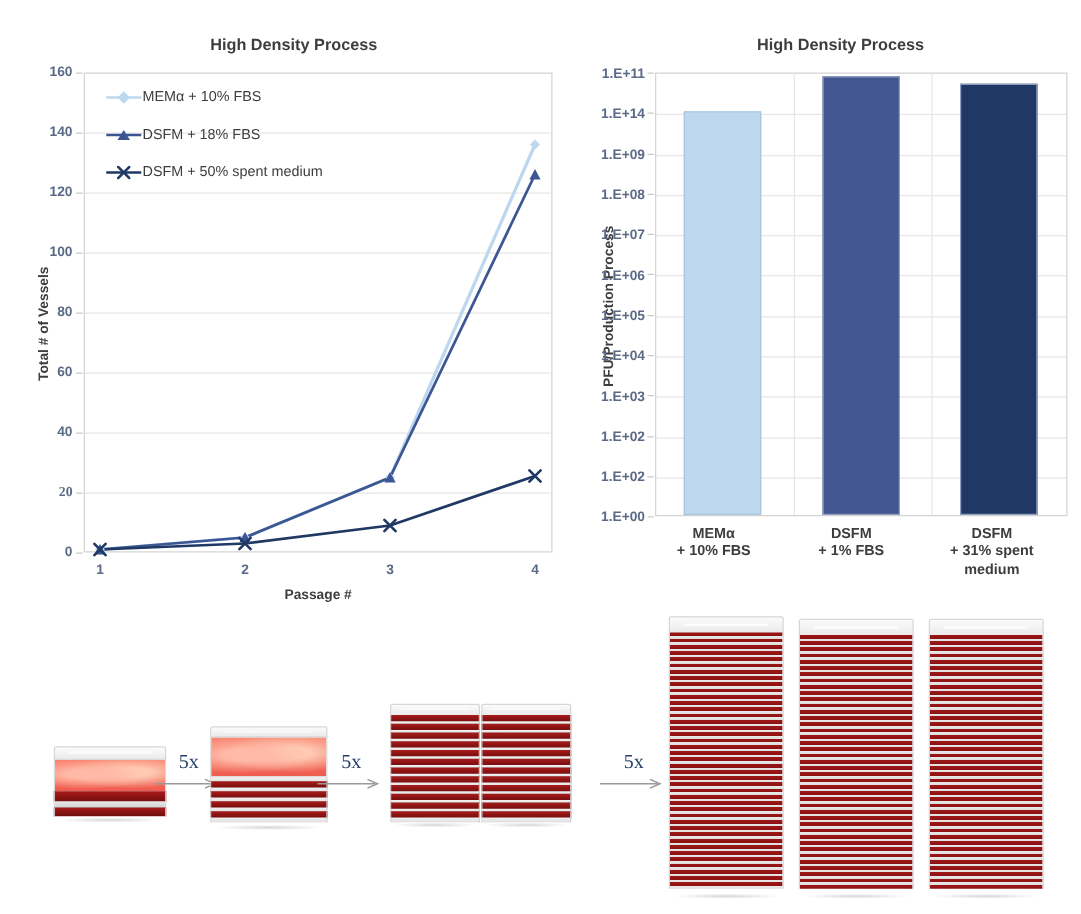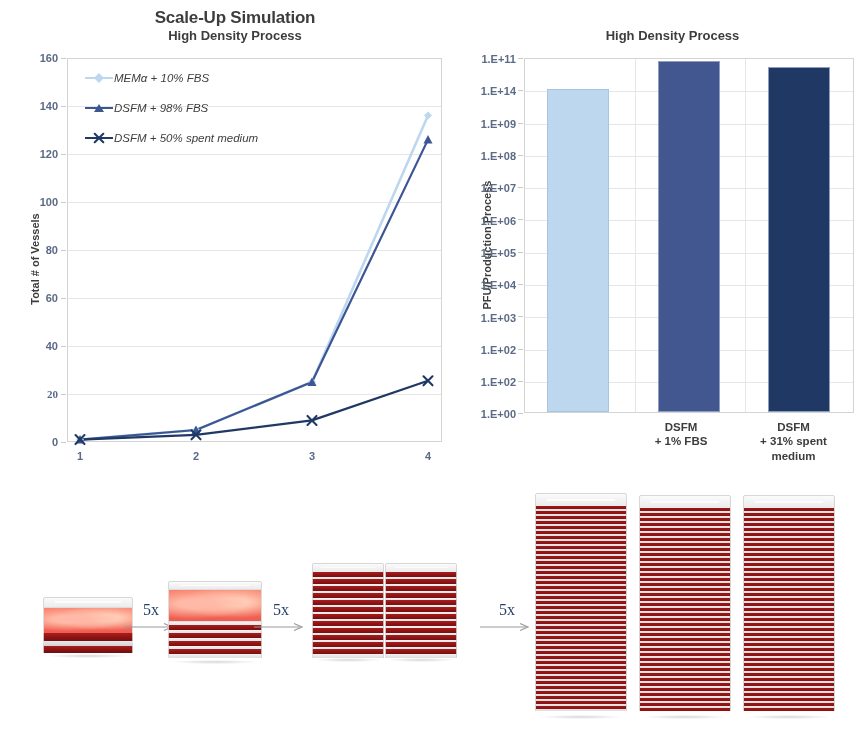--- a/index.html
+++ b/index.html
@@ -81,21 +81,20 @@
   
   #line-chart-svg { position: absolute; left: 0; top: 0; }
 
   .legend-row {
     position: absolute;
     display: flex;
     align-items: center;
     font-size: 11.5px;
     color: #3d3d3d;
     white-space: nowrap;
-    font-style: italic;
   }
   .legend-swatch {
     width: 28px;
     height: 12px;
     position: relative;
     flex: 0 0 28px;
     margin-right: 1px;
   }
   .legend-swatch .lswline {
     position: absolute;
@@ -196,21 +195,20 @@
     line-height: 1;
     margin-bottom: 3px;
   }
   .arrow-line { display: block; }
 </style>
 </head>
 <body>
 
 <div class="abs" style="left:0; top:0; width:450px; height:480px;">
 
-  <div class="chart-title abs" style="left:40px; top:8px; width:390px;">Scale-Up Simulation</div>
   <div class="chart-subtitle abs" style="left:40px; top:28px; width:390px;">High Density Process</div>
 
   <div class="abs axis-name" style="left:-20px; top:253px; width:110px; text-align:center; transform:rotate(-90deg); transform-origin:center center;">Total # of Vessels</div>
 
   <div class="axis-tick right" style="left:20px; top:52px; width:38px;">160</div>
   <div class="axis-tick right" style="left:20px; top:100px; width:38px;">140</div>
   <div class="axis-tick right" style="left:20px; top:148px; width:38px;">120</div>
   <div class="axis-tick right" style="left:20px; top:196px; width:38px;">100</div>
   <div class="axis-tick right" style="left:20px; top:244px; width:38px;">80</div>
   <div class="axis-tick right" style="left:20px; top:292px; width:38px;">60</div>
@@ -274,40 +272,41 @@
       <span class="lswmark" style="width:7px;height:7px;background:#bdd7ee;transform:translate(-50%,-50%) rotate(45deg);"></span>
     </span>
     <span>MEMα + 10% FBS</span>
   </div>
 
   <div class="legend-row" style="left:85px; top:102px;">
     <span class="legend-swatch">
       <span class="lswline" style="background:#3c5694;"></span>
       <span class="lswmark" style="width:0;height:0;border-left:5px solid transparent;border-right:5px solid transparent;border-bottom:8px solid #3c5694;"></span>
     </span>
-    <span>DSFM + 98% FBS</span>
+    <span>DSFM + 18% FBS</span>
   </div>
 
   <div class="legend-row" style="left:85px; top:132px;">
     <span class="legend-swatch">
       <span class="lswline" style="background:#1f3864;"></span>
       <span class="lswmark" style="width:11px;height:11px;">
         <svg width="11" height="11">
             <path d="M1,1 L10,10 M10,1 L1,10" stroke="#1f3864" stroke-width="2.1" stroke-linecap="round"></path>
           </svg>
       </span>
     </span>
     <span>DSFM + 50% spent medium</span>
   </div>
 
   <div class="axis-tick" style="left:66px; top:450px; width:28px; text-align:center;">1</div>
   <div class="axis-tick" style="left:182px; top:450px; width:28px; text-align:center;">2</div>
   <div class="axis-tick" style="left:298px; top:450px; width:28px; text-align:center;">3</div>
   <div class="axis-tick" style="left:414px; top:450px; width:28px; text-align:center;">4</div>
 
+  <div class="abs axis-name" style="left:67px; top:470px; width:375px; text-align:center;">Passage #</div>
 </div>
 
 <div class="abs" style="left:450px; top:0; width:415px; height:480px;">
 
   <div class="chart-subtitle abs" style="left:35px; top:28px; width:375px;">High Density Process</div>
 
   <div class="abs axis-name" style="left:-53px; top:239px; width:180px; text-align:center; transform:rotate(-90deg); transform-origin:center center;">PFU/Production Process</div>
 
   <div class="axis-tick right" style="left:14px; top:53px;  width:52px;">1.E+11</div>
   <div class="axis-tick right" style="left:14px; top:85px;  width:52px;">1.E+14</div>
@@ -347,20 +346,24 @@
   <div class="tick-mark" style="left:68px; top:155px;"></div>
   <div class="tick-mark" style="left:68px; top:187px;"></div>
   <div class="tick-mark" style="left:68px; top:219px;"></div>
   <div class="tick-mark" style="left:68px; top:252px;"></div>
   <div class="tick-mark" style="left:68px; top:284px;"></div>
   <div class="tick-mark" style="left:68px; top:316px;"></div>
   <div class="tick-mark" style="left:68px; top:349px;"></div>
   <div class="tick-mark" style="left:68px; top:381px;"></div>
   <div class="tick-mark" style="left:68px; top:413px;"></div>
 
+  <div class="cat-label" style="left:66px; top:420px; width:110px;">
+    <div>MEMα</div>
+    <div>+ 10% FBS</div>
+  </div>
   <div class="cat-label" style="left:176px; top:420px; width:110px;">
     <div>DSFM</div>
     <div>+ 1% FBS</div>
   </div>
   <div class="cat-label" style="left:286px; top:420px; width:115px;">
     <div>DSFM</div>
     <div>+ 31% spent</div>
     <div>medium</div>
   </div>
 </div>

